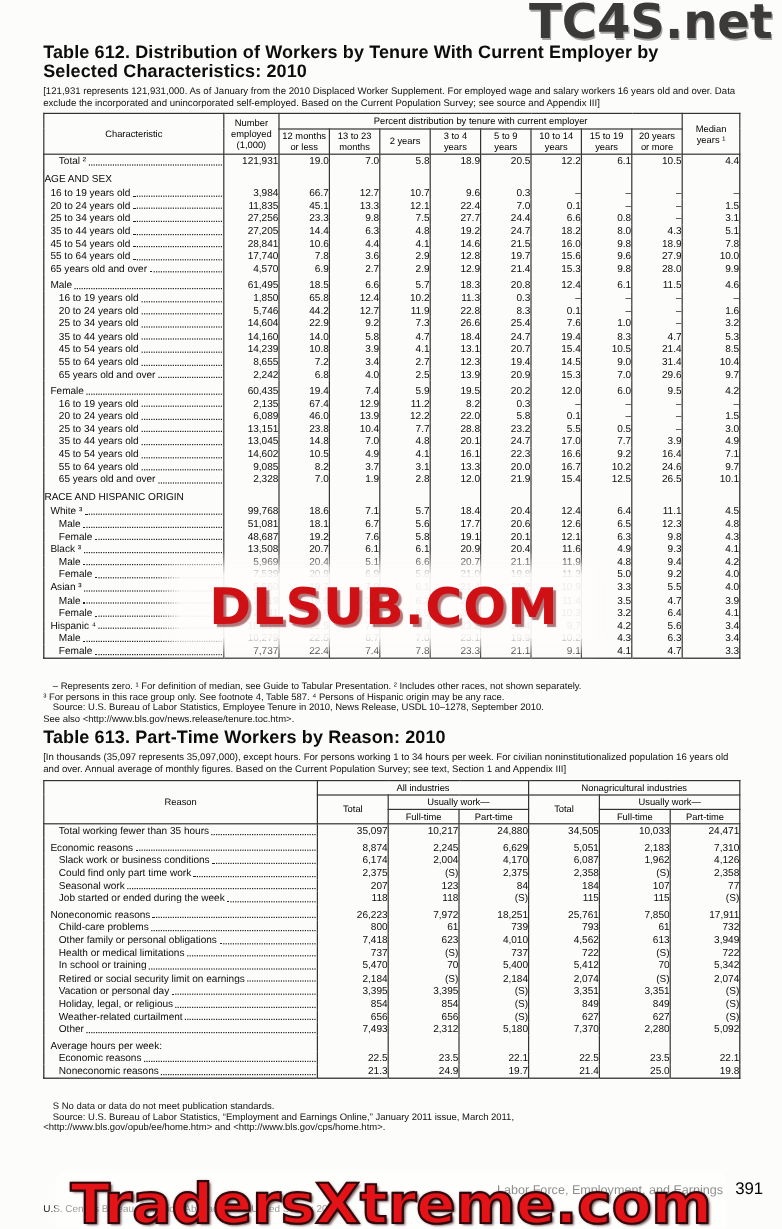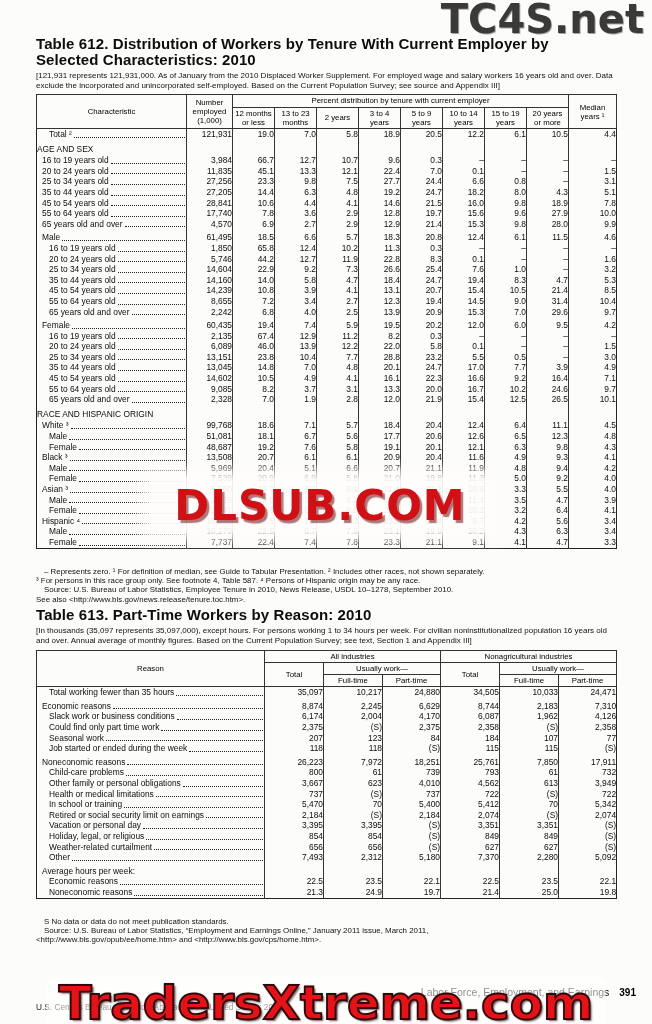--- a/index.html
+++ b/index.html
@@ -23,21 +23,21 @@
   .lt{white-space:nowrap}
   .ldr{flex:1 1 3px;min-width:3px;margin:0 1px 2px 2px;border-bottom:1px dotted #222;height:2px}
   .sec{font-size:8.4px;padding:4px 0 1px}
   tr.b .lt,tr.b .vc{font-weight:400}
   tr.g td{padding-top:3px}
 
   .fnotes{font-size:7.9px;line-height:9.4px;margin-top:18px;color:#111}
   .fnotes .ind{text-indent:8px}
 
   .runfoot{position:absolute;right:16px;bottom:26px;font-size:10.5px;color:#000}
-  .runfoot .pg{font-weight:700;margin-left:10px;font-size:10px}
+  .runfoot .pg{font-weight:400;margin-left:10px;font-size:14px}
   .bureau{position:absolute;left:36px;bottom:12px;font-size:8.3px;color:#222}
 
   .wm{position:absolute;font-family:"DejaVu Sans",sans-serif;font-weight:700}
   .wm-top{top:-4px;right:8px;font-size:40px;color:#3b3a38;letter-spacing:0;z-index:35;
           text-shadow:1px 1px 0 rgba(0,0,0,.35)}
   .wm-mid{top:478px;left:150px;width:340px;height:54px;display:flex;align-items:center;justify-content:center;
           color:#cf1115;font-size:42px;letter-spacing:1px;z-index:40;
           background:rgba(255,252,252,.93);box-shadow:0 0 12px 9px rgba(255,252,252,.88);
           text-shadow:2.5px 2.5px 1px rgba(110,10,10,.55)}
   .wm-bottom{bottom:-6px;left:50%;transform:translateX(-50%) scaleX(1.05);font-size:46px;color:#e41317;
@@ -826,21 +826,21 @@
         <tr class="g">
           <td class="lcell">
             <div class="lab i0">
               <span class="lt">Economic reasons</span>
               <span class="ldr"></span>
             </div>
           </td>
           <td class="vc">8,874</td>
           <td class="vc">2,245</td>
           <td class="vc">6,629</td>
-          <td class="vc">8,744</td>
+          <td class="vc">5,051</td>
           <td class="vc">2,183</td>
           <td class="vc">7,310</td>
         </tr>
         <tr>
           <td class="lcell">
             <div class="lab i1">
               <span class="lt">Slack work or business conditions</span>
               <span class="ldr"></span>
             </div>
           </td>
@@ -921,21 +921,21 @@
           <td class="vc">61</td>
           <td class="vc">732</td>
         </tr>
         <tr>
           <td class="lcell">
             <div class="lab i1">
               <span class="lt">Other family or personal obligations</span>
               <span class="ldr"></span>
             </div>
           </td>
-          <td class="vc">3,667</td>
+          <td class="vc">7,418</td>
           <td class="vc">623</td>
           <td class="vc">4,010</td>
           <td class="vc">4,562</td>
           <td class="vc">613</td>
           <td class="vc">3,949</td>
         </tr>
         <tr>
           <td class="lcell">
             <div class="lab i1">
               <span class="lt">Health or medical limitations</span>

